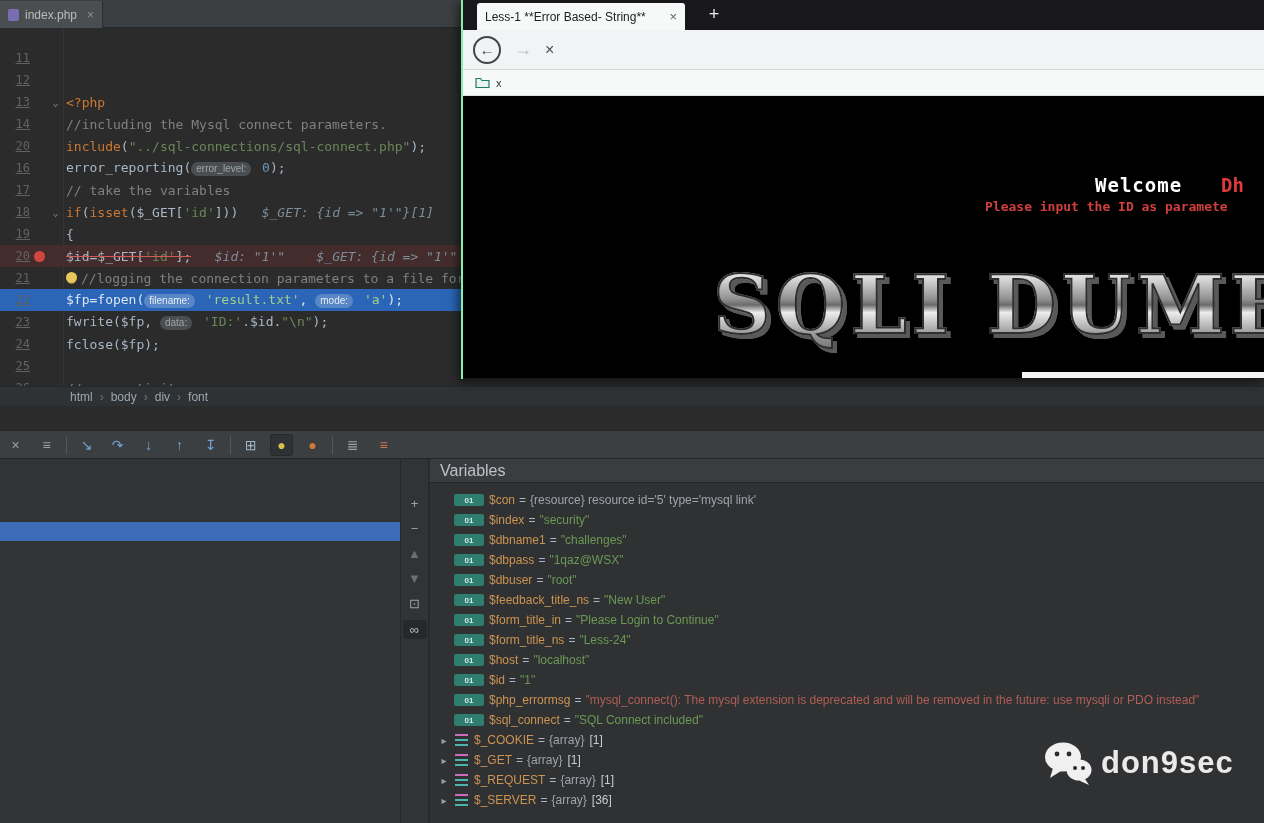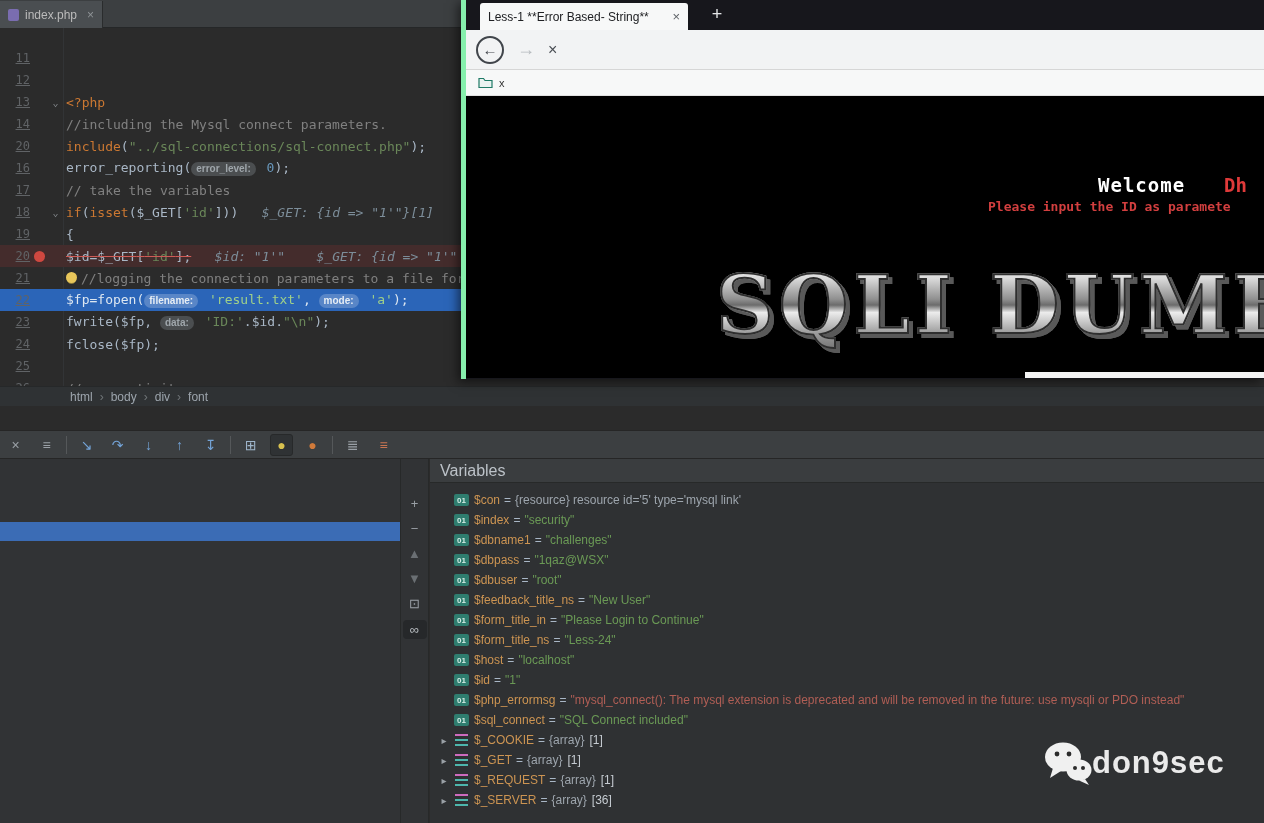--- a/index.html
+++ b/index.html
@@ -23,21 +23,21 @@
   .bpdot { width:11px; height:11px; border-radius:50%; background:#cf4840; }
   .fslot { width:15px; flex:none; color:#8a8f93; font-size:10px; text-align:center; }
   .code { white-space:pre; flex:1; color:#a9b7c6; padding-left:3px; }
   .sg-kw { color:#cc7832; }
   .sg-cm { color:#808080; }
   .sg-str { color:#6a8759; }
   .sg-num { color:#6897bb; }
   .sg-d { color:#a9b7c6; }
   .sg-v { color:#a9b7c6; }
   .sg-dbg { color:#7c8d99; font-style:italic; }
-  .sg-pill { background:#4b4e50; color:#9fa6ab; border-radius:7px; padding:0 5px; font-size:10px; display:inline-block; line-height:14px; margin-right:3px; font-family:"Liberation Sans",sans-serif;font-weight:bold; }
+  .sg-pill { background:#4b4e50; color:#9fa6ab; border-radius:7px; padding:0 5px; font-size:10px; display:inline-block; line-height:14px; margin-right:3px; font-family:"Liberation Sans",sans-serif; }
   .exec .sg-pill { background:rgba(255,255,255,.22); color:#e6edf4; }
   .exec .sg-d, .exec .sg-v { color:#dde7f1; }
   .exec .sg-str { color:#9fd08a; }
   .strike { text-decoration:line-through; text-decoration-color:#cf5b56; }
   .bulb { width:11px; height:11px; border-radius:50%; background:#e8c65a; display:inline-block; margin-right:4px; box-shadow:0 2px 0 -1px #8a7a3a; }
 
   .breadcrumbs { position:absolute; top:386px; left:0; width:100%; height:20px; background:#2f3234; border-top:1px solid #262829; display:flex; align-items:center; padding-left:70px; gap:7px; color:#9da5ad; font-size:12px; }
   .crumb-sep { color:#6f7477; }
   .panel-gap { position:absolute; top:406px; left:0; width:100%; height:24px; background:#2b2b2b; }
 
@@ -52,32 +52,32 @@
 
   .side-toolbar { position:absolute; top:459px; left:400px; width:29px; bottom:0; background:#313335; border-left:1px solid #272929; border-right:1px solid #272929; display:flex; flex-direction:column; align-items:center; padding-top:36px; gap:9px; }
   .sti { width:20px; height:16px; display:flex; align-items:center; justify-content:center; font-size:13px; cursor:pointer; }
   .sti.active { background:#26282a; border-radius:4px; width:24px; height:19px; }
 
   .vars-pane { position:absolute; top:459px; left:430px; right:0; bottom:0; background:#2f3133; }
   .vars-header { height:24px; background:#3a3d3f; border-bottom:1px solid #272929; display:flex; align-items:center; padding-left:10px; color:#bcc2c8; font-size:16px; }
   .vars-list { position:absolute; top:31px; left:0; right:0; bottom:0; font-size:12px; overflow:hidden; }
   .vrow { height:20px; display:flex; align-items:center; padding-left:6px; white-space:nowrap; }
   .chevslot { width:16px; flex:none; text-align:center; color:#9aa0a6; font-size:10px; }
-  .vicon { width:15px; height:12px; flex:none; background:#2f7d6f; border-radius:2px; color:#d5ece5; font-size:8px; font-weight:bold; display:flex; align-items:center; justify-content:center; margin:0 5px 0 2px; }
+  .vicon { width:30px; height:12px; flex:none; background:#2f7d6f; border-radius:2px; color:#d5ece5; font-size:8px; font-weight:bold; display:flex; align-items:center; justify-content:center; margin:0 5px 0 2px; }
   .aricon { width:13px; height:12px; flex:none; margin:0 6px 0 3px; background:linear-gradient(180deg,#cd6bbd 0 2px,transparent 2px 5px,#4db6ac 5px 7px,transparent 7px 10px,#4db6ac 10px 12px); }
   .vname { color:#cc9452; }
   .veq { color:#a9b7c6; margin:0 4px; }
   .vv-plain { color:#9da5ad; }
   .vv-string { color:#6a9955; }
   .vv-error { color:#b05e55; }
   .vv-array { color:#9da5ad; }
   .vcount { color:#c6ccd2; margin-left:5px; }
 
   
-  .browser { position:absolute; left:461px; top:0; width:803px; height:379px; background:#17171c; border-left:5px solid #86efac; box-shadow:-3px 3px 10px rgba(0,0,0,.55); }
+  .browser { position:absolute; left:461px; top:0; width:803px; height:379px; background:#17171c; border-left:2px solid #86efac; box-shadow:-3px 3px 10px rgba(0,0,0,.55); }
   .tabstrip { position:relative; height:30px; background:#17171c; }
   .btab { position:absolute; left:14px; top:3px; height:27px; width:208px; background:#f7f8f8; border-radius:3px 3px 0 0; display:flex; align-items:center; padding:0 8px; font-size:12px; color:#202124; }
   .btab-title { flex:1; overflow:hidden; white-space:nowrap; }
   .btab-close { color:#5f6368; font-size:13px; margin-left:6px; cursor:pointer; }
   .newtab { position:absolute; left:238px; top:4px; color:#e4e6e8; font-size:18px; width:26px; text-align:center; cursor:pointer; }
   .btoolbar { height:40px; background:#f2f3f4; border-bottom:1px solid #d6d6d6; display:flex; align-items:center; padding:0 10px; gap:13px; }
   .nav-back { width:28px; height:28px; border:2px solid #41454b; border-radius:50%; color:#41454b; font-size:15px; display:flex; align-items:center; justify-content:center; cursor:pointer; }
   .nav-fwd { color:#b7bbbf; font-size:18px; cursor:pointer; }
   .nav-stop { color:#4a4e54; font-size:16px; cursor:pointer; }
   .urlbar { flex:1; height:27px; background:#ffffff; border:1px solid #cdd0d3; border-radius:3px; display:flex; align-items:center; padding:0 9px; gap:7px; color:#3c4043; font-size:13px; }
@@ -87,21 +87,21 @@
   .welcome-name { position:absolute; top:78px; left:758px; color:#e03a3a; font-weight:bold; font-size:19px; }
   .notice { position:absolute; top:103px; left:522px; color:#d23f3f; font-weight:bold; font-size:13px; white-space:nowrap; }
   .banner { position:absolute; top:162px; left:250px; font-family:"DejaVu Serif",serif; font-weight:bold; font-size:80px; letter-spacing:5px; white-space:nowrap;
             background:linear-gradient(180deg,#ffffff 0%,#d9d9d9 22%,#8f8f8f 44%,#6b6b6b 50%,#ececec 58%,#9b9b9b 80%,#6e6e6e 100%);
             -webkit-background-clip:text; background-clip:text; color:transparent;
             -webkit-text-stroke:2px #2f2f2f;
             filter:drop-shadow(4px 4px 0 #595959) drop-shadow(1px 1px 2px #000); }
   .page-strip { position:absolute; bottom:0; left:559px; right:0; height:6px; background:#f4f4f4; }
 
   
-  .watermark { position:absolute; left:1044px; top:740px; display:flex; align-items:center; }
+  .watermark { position:absolute; left:1044px; top:740px; display:flex; align-items:center; gap:9px; }
   .wm-text { color:#eaeaea; font-size:31px; font-weight:600; letter-spacing:1px; }
 </style>
 </head>
 <body>
 
 <div class="tabbar">
   <div class="etab">
     <span class="php-icon"></span>
     <span>index.php</span>
     <span class="etab-close">×</span>

